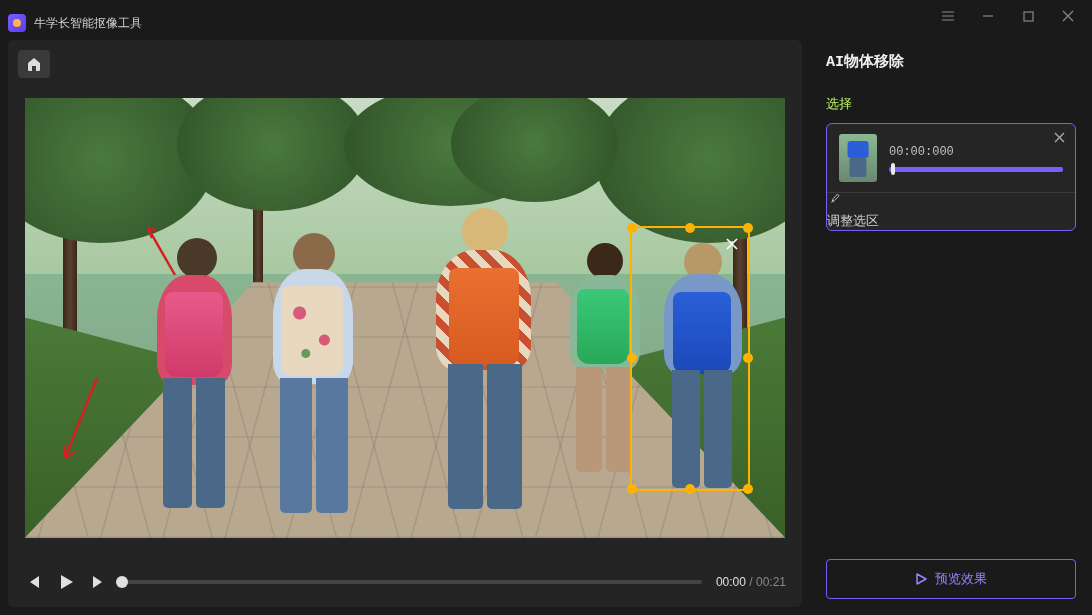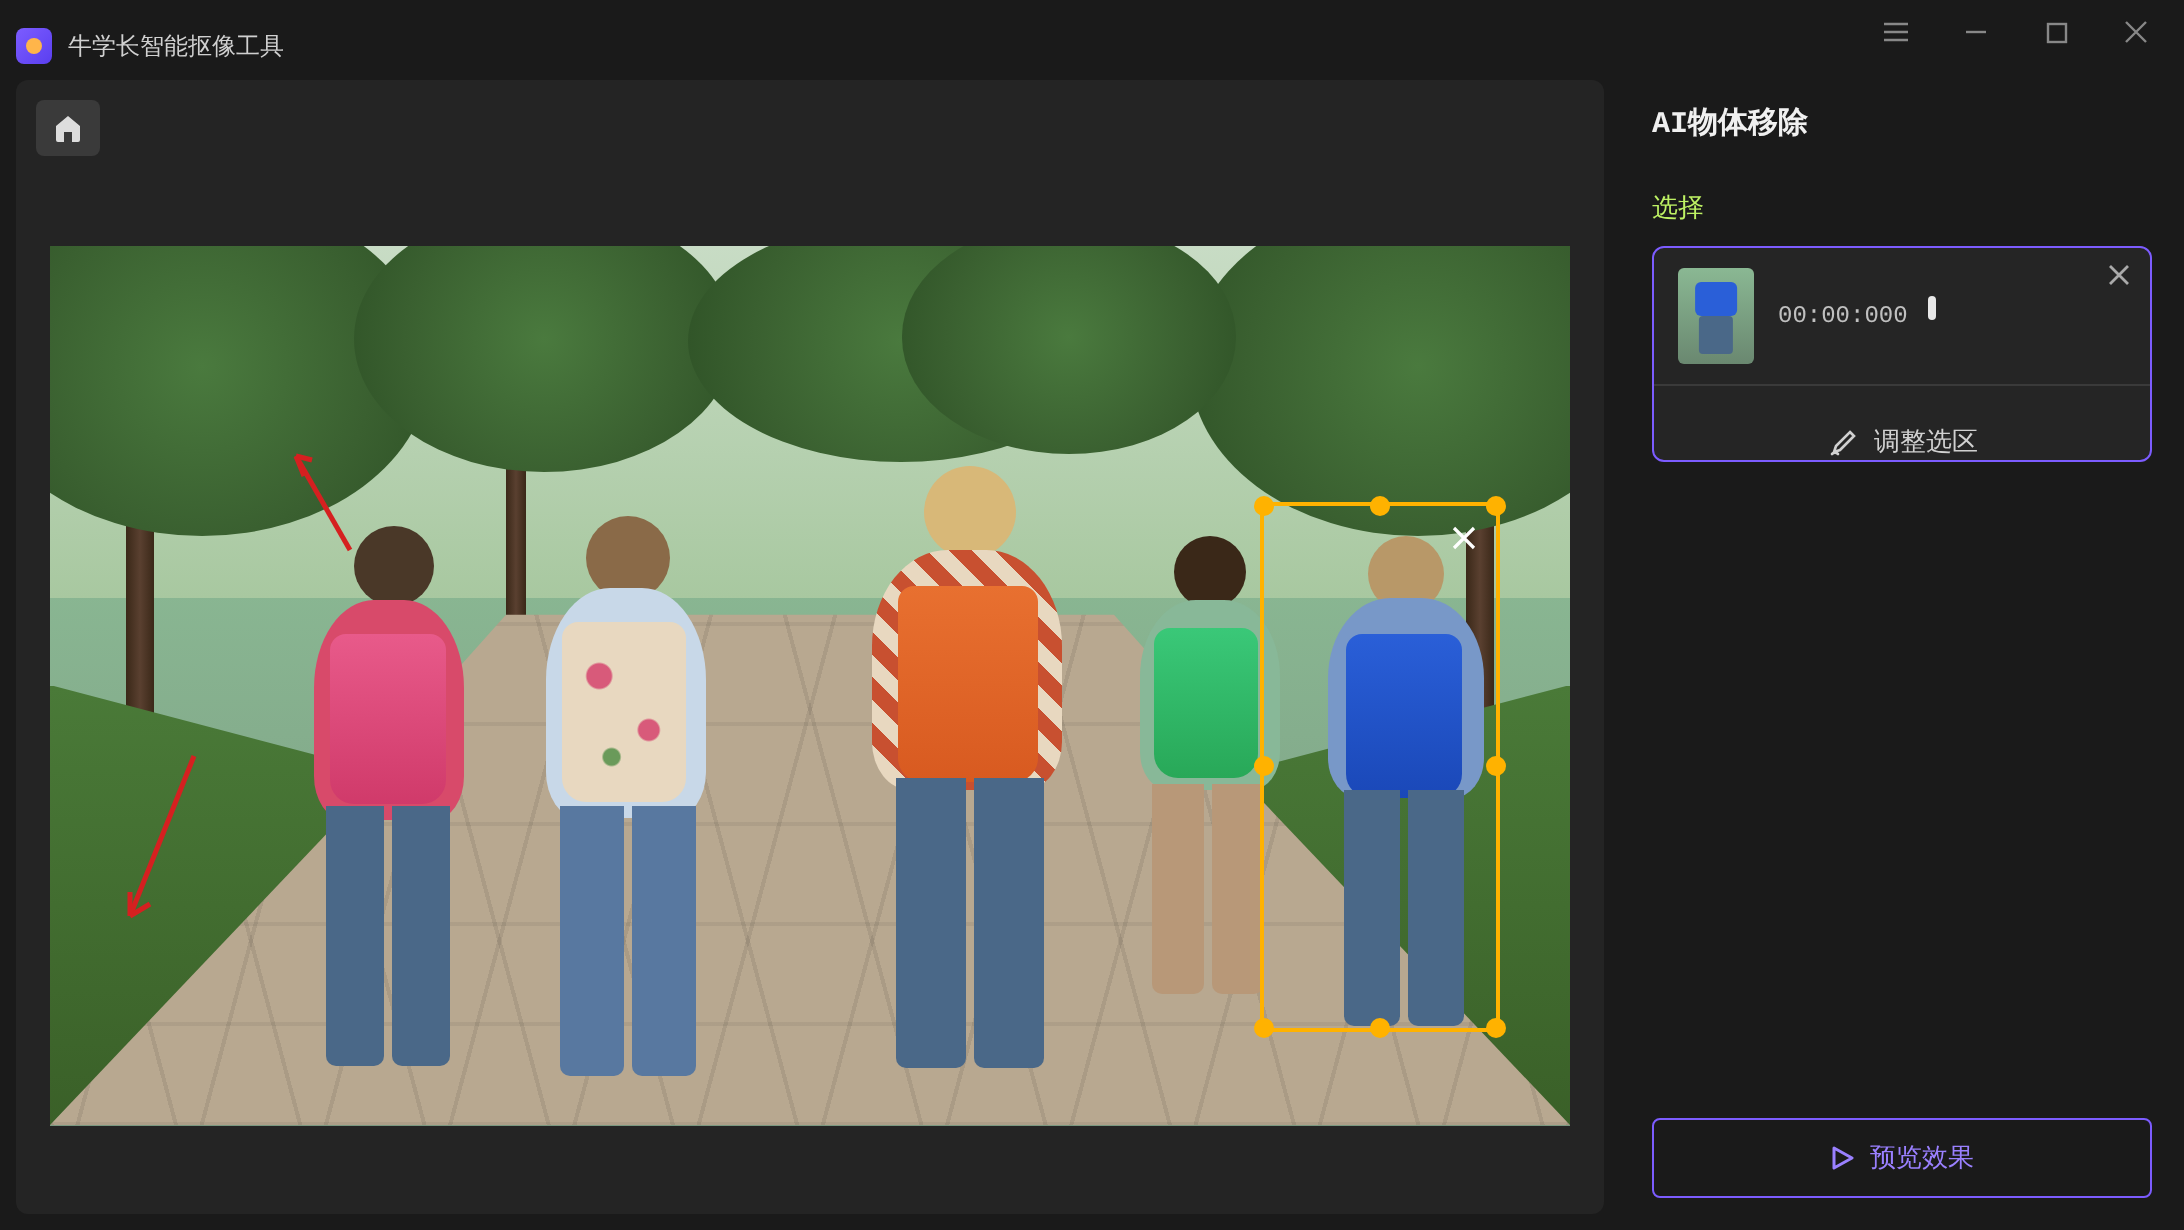--- a/index.html
+++ b/index.html
@@ -269,21 +269,21 @@
       bottom: 10%;
       transform: translateX(-50%);
       width: 45%;
       height: 40%;
       background: #4a6888;
       border-radius: 2px;
     }
     .selection-info {
       flex: 1;
       display: flex;
-      flex-direction: row;
+      flex-direction: column;
       gap: 8px;
     }
     .timestamp {
       font-size: 12px;
       color: #c0c0c0;
     }
     .mini-timeline {
       height: 5px;
       background: #7c5cff;
       border-radius: 2px;
@@ -304,26 +304,27 @@
       top: 8px;
       right: 10px;
       color: #aaa;
       cursor: pointer;
       font-size: 13px;
     }
     .adjust-btn {
       height: 38px;
       border-top: 1px solid #3a3a3a;
       display: flex;
-      align-items: flex-end;
+      align-items: flex-start;
       justify-content: center;
       gap: 8px;
       color: #d0d0d0;
       font-size: 13px;
       cursor: pointer;
+      flex-direction: column;
     }
     .arrow {
       position: absolute;
       pointer-events: none;
     }
     .bottom-actions {
       margin-top: auto;
       display: flex;
       flex-direction: column;
       gap: 10px;
@@ -490,20 +491,41 @@
           <div class="sel-handle" style="left:100%; top:0;"></div>
           <div class="sel-handle" style="left:0; top:50%;"></div>
           <div class="sel-handle" style="left:100%; top:50%;"></div>
           <div class="sel-handle" style="left:0; top:100%;"></div>
           <div class="sel-handle" style="left:50%; top:100%;"></div>
           <div class="sel-handle" style="left:100%; top:100%;"></div>
         </div>
       </div>
     </div>
 
+    <div class="player-bar">
+      <div class="play-ctrl">
+        <svg width="18" height="18" viewBox="0 0 18 18">
+            <path d="M4 3v12M15 3L6 9l9 6z" fill="#e0e0e0"></path>
+          </svg>
+        <svg width="20" height="20" viewBox="0 0 20 20">
+            <path d="M5 3l12 7-12 7z" fill="#e0e0e0"></path>
+          </svg>
+        <svg width="18" height="18" viewBox="0 0 18 18">
+            <path d="M14 3v12M3 3l9 6-9 6z" fill="#e0e0e0"></path>
+          </svg>
+      </div>
+      <div class="timeline">
+        <div class="timeline-thumb"></div>
+      </div>
+      <div class="time-display">
+        <span class="time-current">00:00</span>
+        <span> / </span>
+        <span>00:21</span>
+      </div>
+    </div>
   </div>
 
   <div class="side-panel">
     <div class="panel-title">AI物体移除</div>
     <div class="section-label">选择</div>
 
     <div class="selection-card">
       <div class="selection-row">
         <div class="thumb"></div>
         <div class="selection-info">

